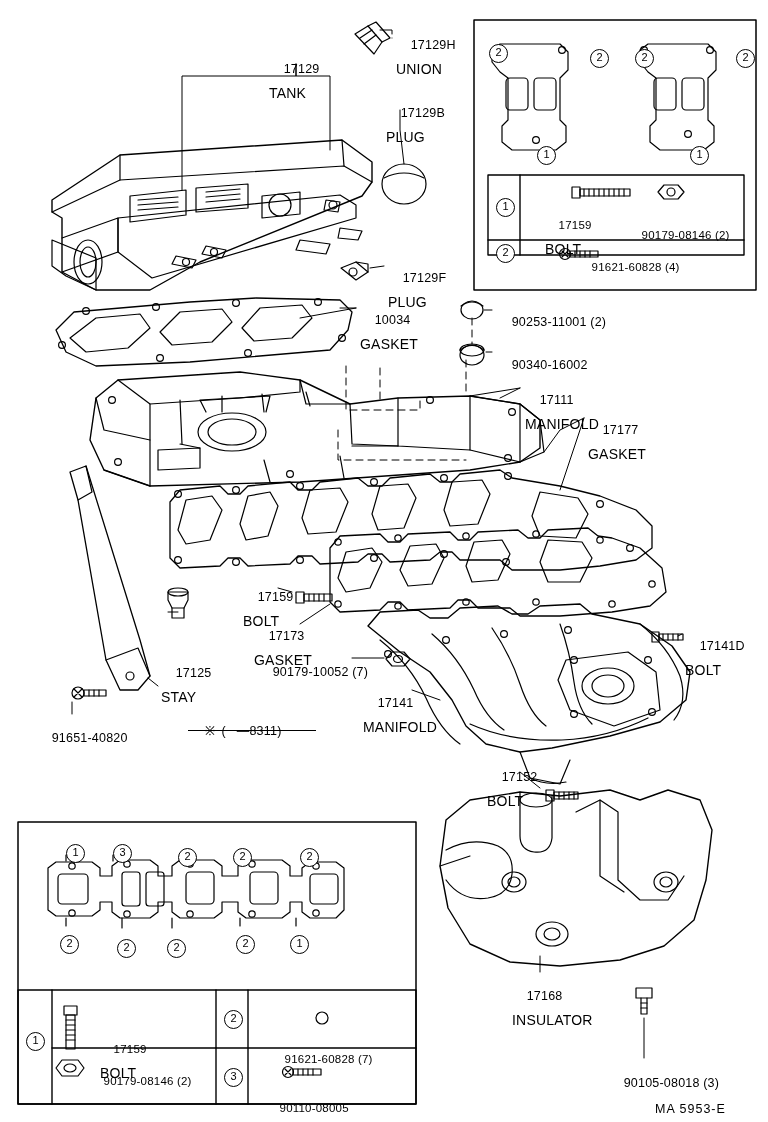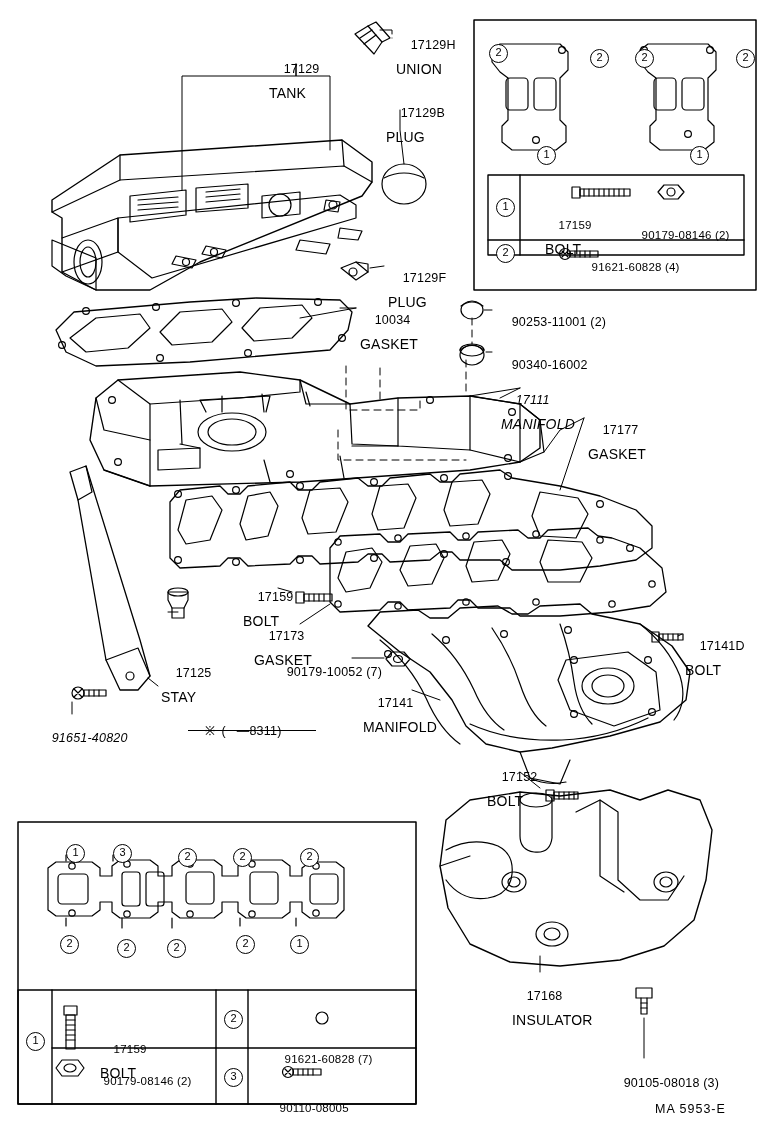--- a/index.html
+++ b/index.html
@@ -483,52 +483,52 @@
   <div class="lbl" style="left:360px; top:301px;">
     <span>10034</span>
     <span class="sub">GASKET</span>
   </div>
   <div class="lbl" style="left:497px; top:303px;">
     <span>90253-11001 (2)</span>
   </div>
   <div class="lbl" style="left:497px; top:346px;">
     <span>90340-16002</span>
   </div>
-  <div class="lbl" style="left:501px; top:381px;font-style:italic;">
+  <div class="lbl" style="left:525px; top:381px;">
     <span>17111</span>
     <span class="sub">MANIFOLD</span>
   </div>
   <div class="lbl" style="left:588px; top:411px;">
     <span>17177</span>
     <span class="sub">GASKET</span>
   </div>
   <div class="lbl" style="left:243px; top:578px;">
     <span>17159</span>
     <span class="sub">BOLT</span>
   </div>
   <div class="lbl" style="left:254px; top:617px;">
     <span>17173</span>
     <span class="sub">GASKET</span>
   </div>
-  <div class="lbl" style="left:272px; top:653px;">
+  <div class="lbl" style="left:258px; top:653px;">
     <span>90179-10052 (7)</span>
   </div>
   <div class="lbl" style="left:685px; top:627px;">
     <span>17141D</span>
     <span class="sub">BOLT</span>
   </div>
   <div class="lbl" style="left:363px; top:684px;">
     <span>17141</span>
     <span class="sub">MANIFOLD</span>
   </div>
   <div class="lbl" style="left:161px; top:654px;">
     <span>17125</span>
     <span class="sub">STAY</span>
   </div>
-  <div class="lbl" style="left:37px; top:719px;font-style:italic;">
+  <div class="lbl" style="left:37px; top:719px;">
     <span>91651-40820</span>
   </div>
   <div class="lbl" style="left:487px; top:758px;">
     <span>17152</span>
     <span class="sub">BOLT</span>
   </div>
   <div class="lbl" style="left:512px; top:977px;">
     <span>17168</span>
     <span class="sub">INSULATOR</span>
   </div>

